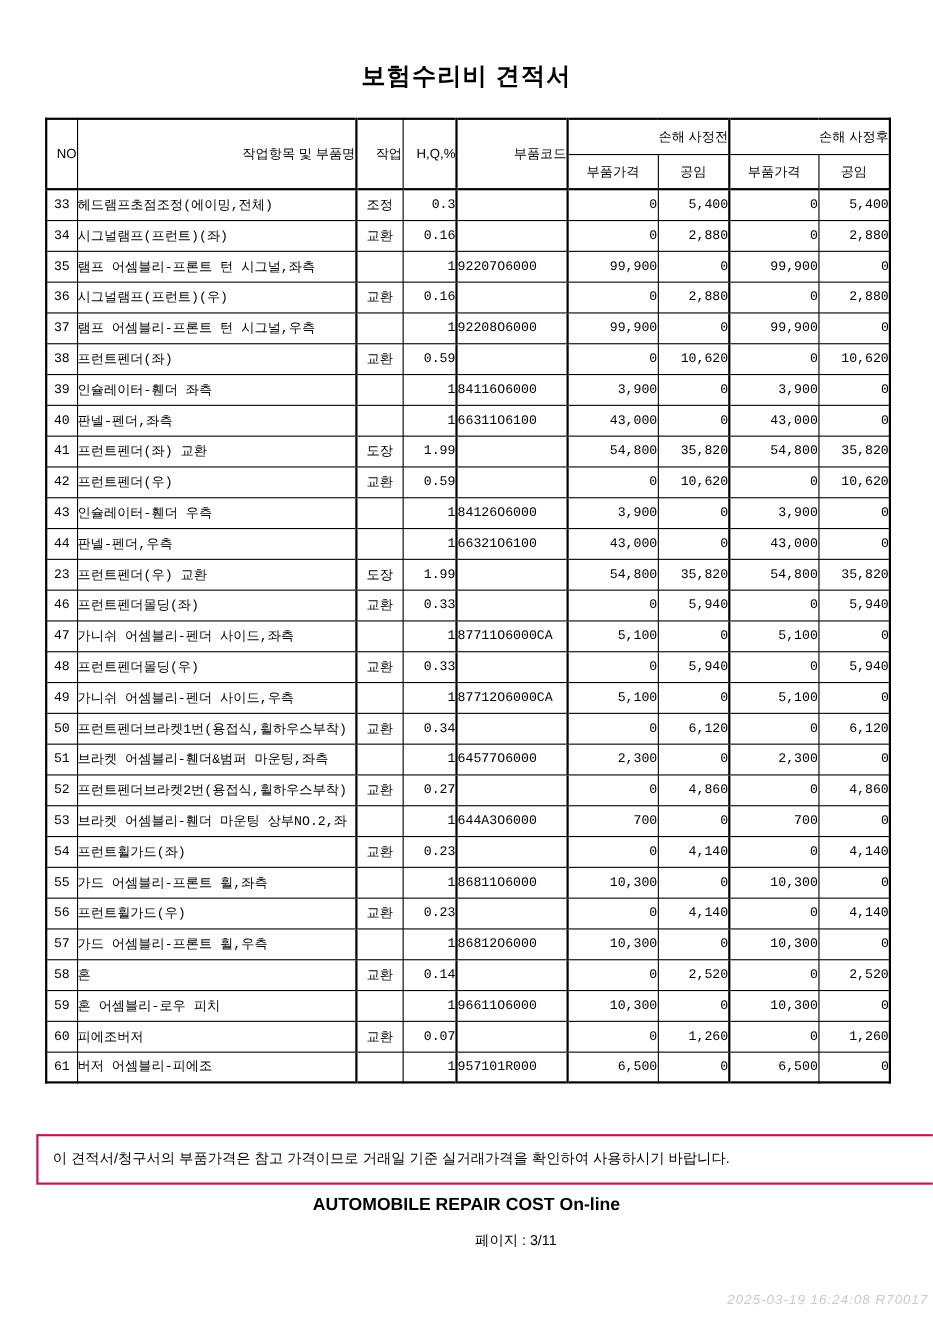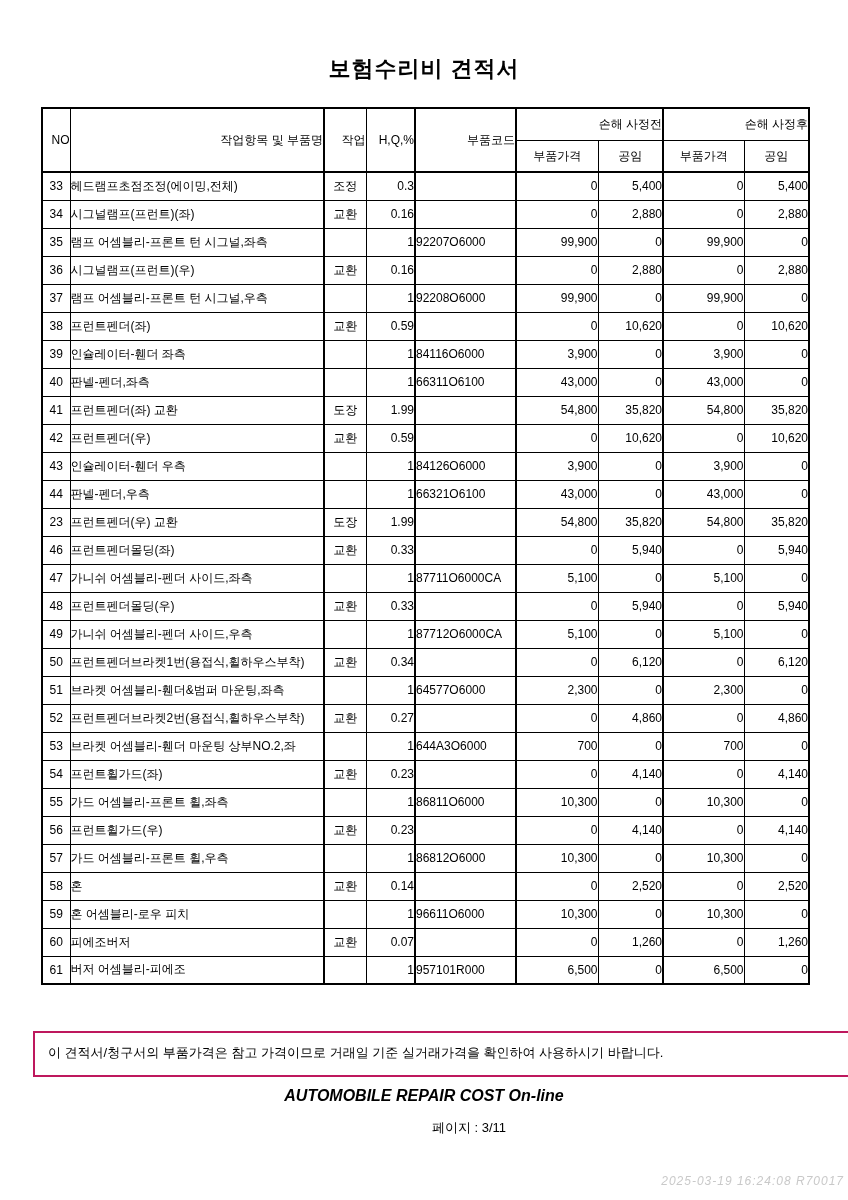--- a/index.html
+++ b/index.html
@@ -19,37 +19,37 @@
   }
   table.estimate th, table.estimate td {
     border:1px solid #000; font-size:12px; font-weight:normal;
     overflow:hidden; white-space:nowrap; padding:0;
   }
   thead th { text-align:center; }
   thead tr.grp th { height:31px;text-align:right; }
   thead tr.sub th { height:30px; }
   .hdr-bottom { border-bottom-width:2px !important; }
   .thick-l { border-left-width:2px !important; }
-  tbody tr { height:28px; }
+  tbody tr { height:28px;font-family:Liberation Mono, monospace; }
   td.c-no   { text-align:center; }
   td.c-name { text-align:left; padding-left:13px; }
   td.c-work { text-align:center; }
   td.c-hq   { text-align:right; padding-right:6px; }
   td.c-code { text-align:left; padding-left:4px; }
   td.c-num  { text-align:right; padding-right:6px; }
   .notice {
     position:absolute; left:33px; top:1031px; width:846px; height:46px;
     border:2px solid #be185d; box-sizing:border-box;
   }
   .notice .txt {
     padding:11px 13px 0 13px; font-size:13px; letter-spacing:0px;
   }
   .brand {
     position:absolute; top:1087px; left:0; width:100%;
-    text-align:center; font-size:16px; font-weight:bold;font-style:italic;
+    text-align:center; font-size:16px; font-weight:bold;
   }
   .pageno {
     position:absolute; top:1119px; left:0; width:100%;
     text-align:center; font-size:13px;padding-left:45px;
   }
   .timestamp {
     position:absolute; top:1174px; right:4px;
     font-size:12px; color:#c9c9c9; letter-spacing:1px;font-style:italic;
   }
 </style>

